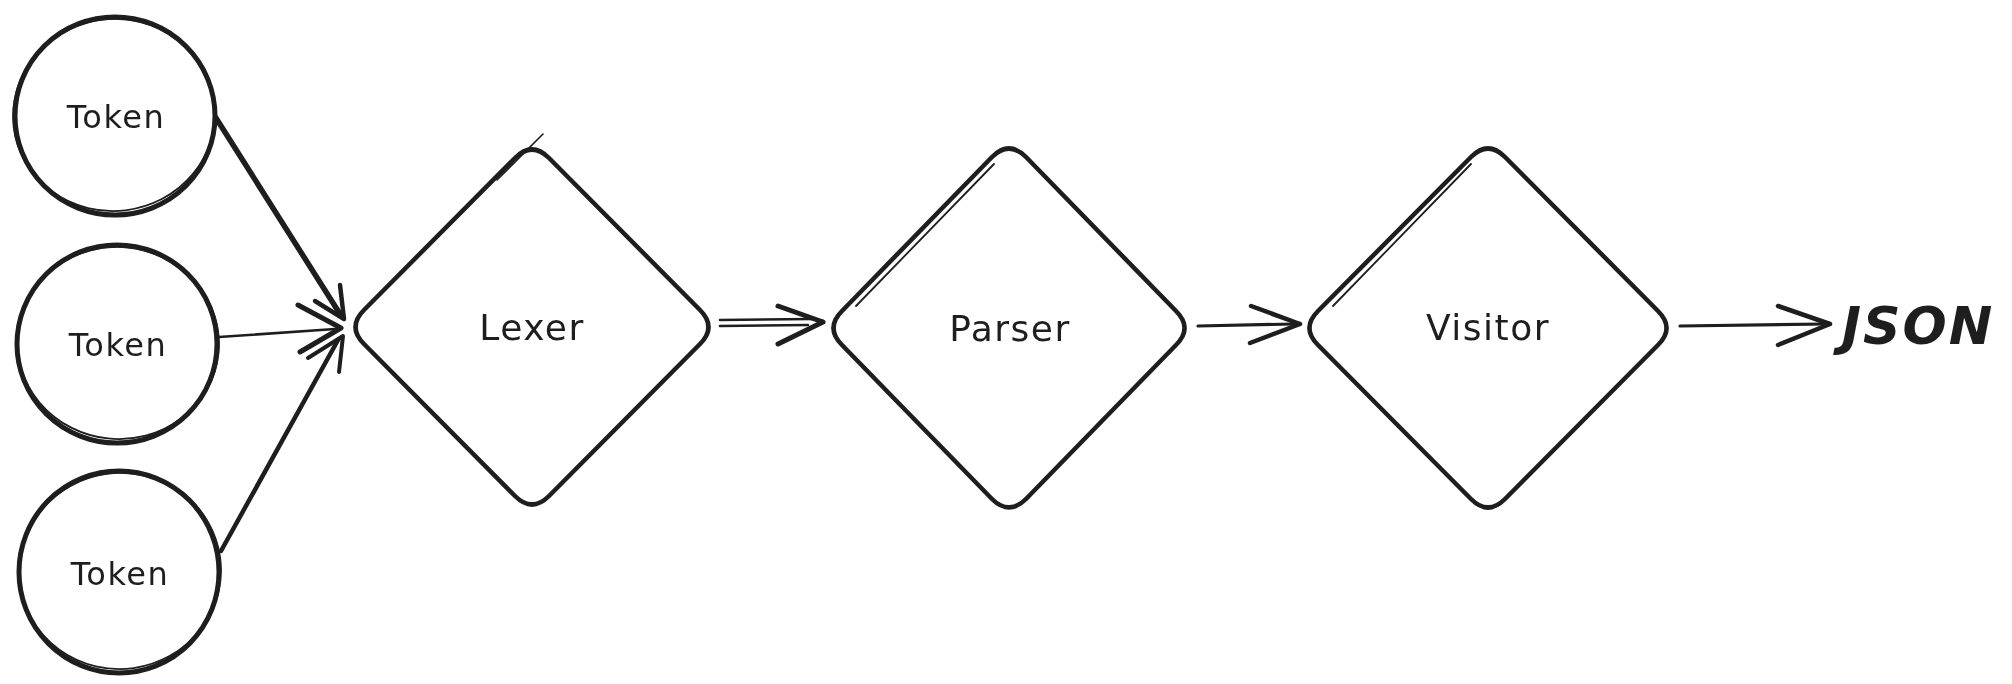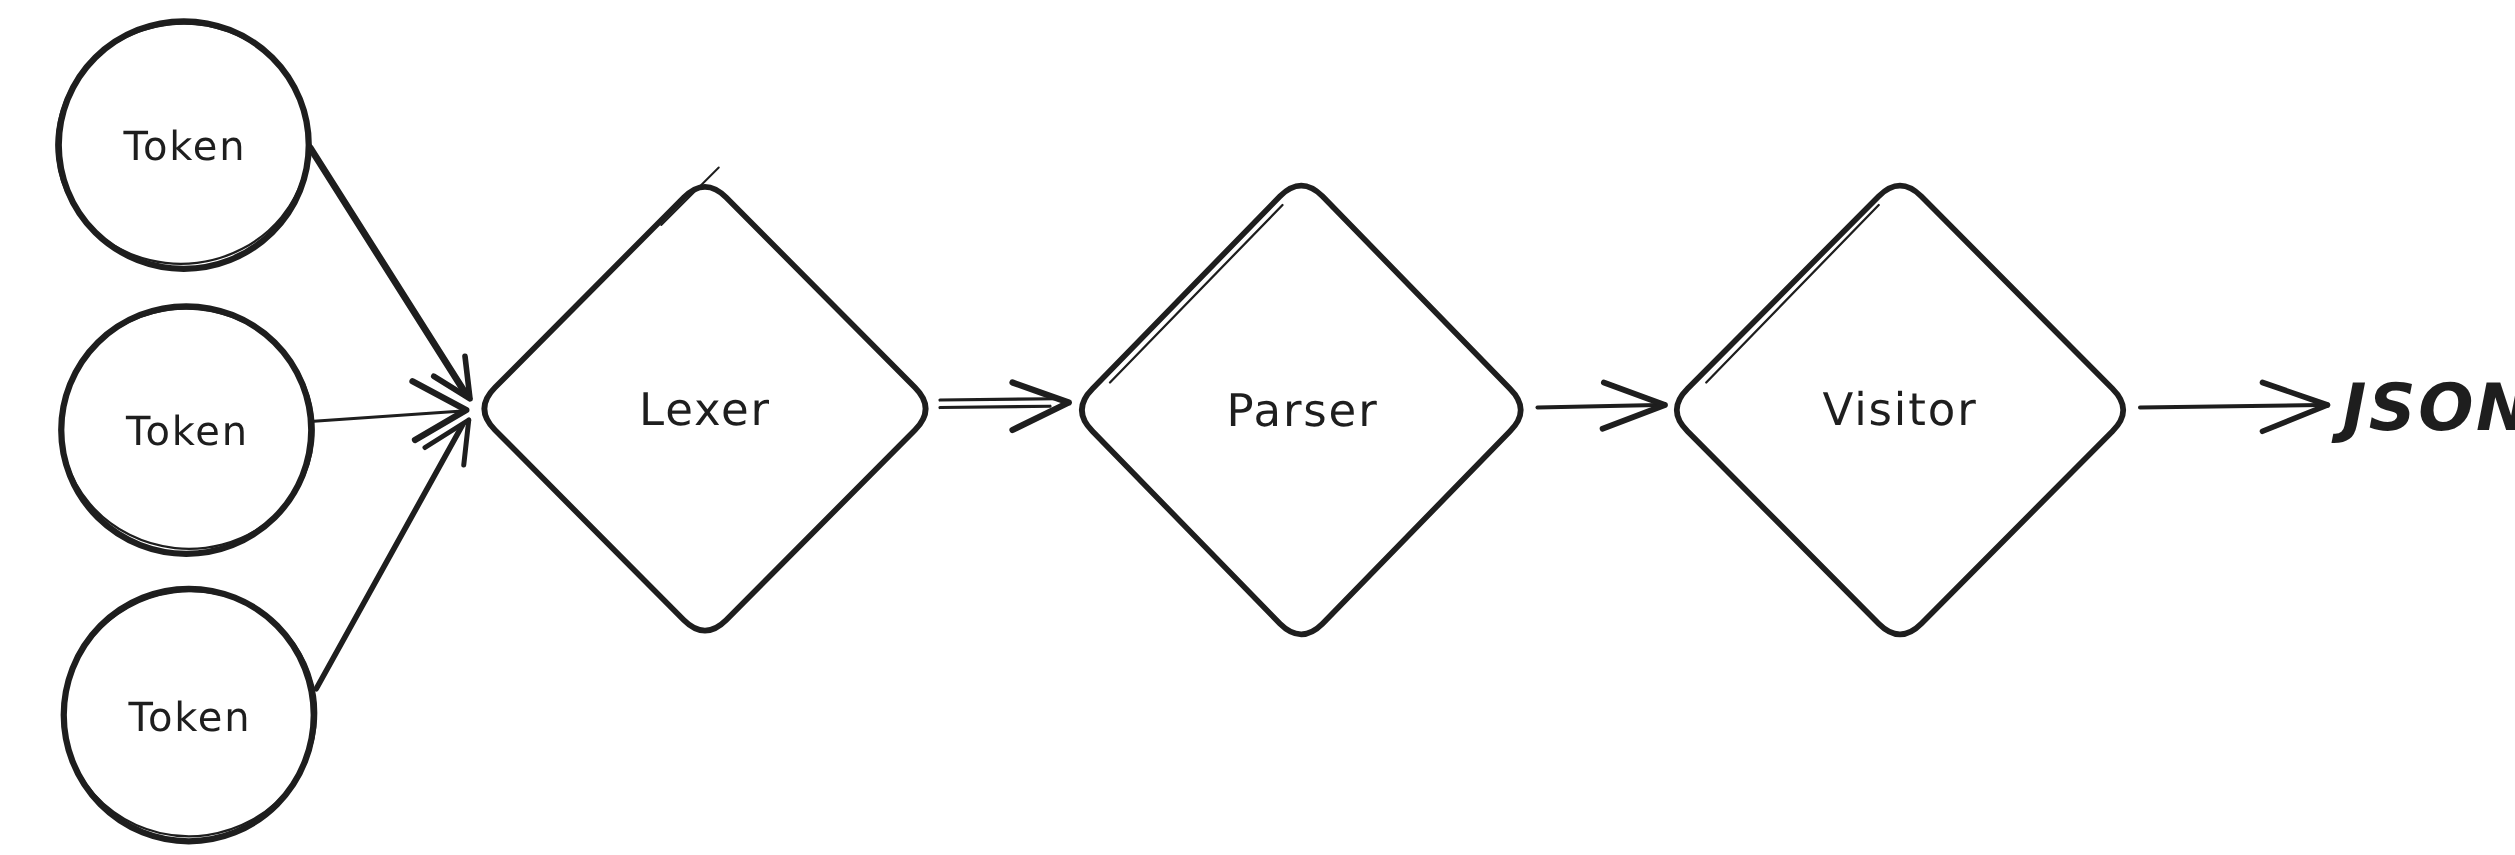--- a/index.html
+++ b/index.html
@@ -8,21 +8,20 @@
     background: #ffffff;
     width: 2012px;
     height: 684px;
     overflow: hidden;
     font-family: "DejaVu Sans", sans-serif;
   }
   .canvas-wrap {
     width: 1692px;
     height: 684px;
     background: #ffffff;
-    margin-left: 32px;
   }
   svg { display: block; }
   .stroke {
     fill: none;
     stroke: #1e1e1e;
     stroke-linecap: round;
     stroke-linejoin: round;
   }
   .node-label {
     fill: #1e1e1e;

